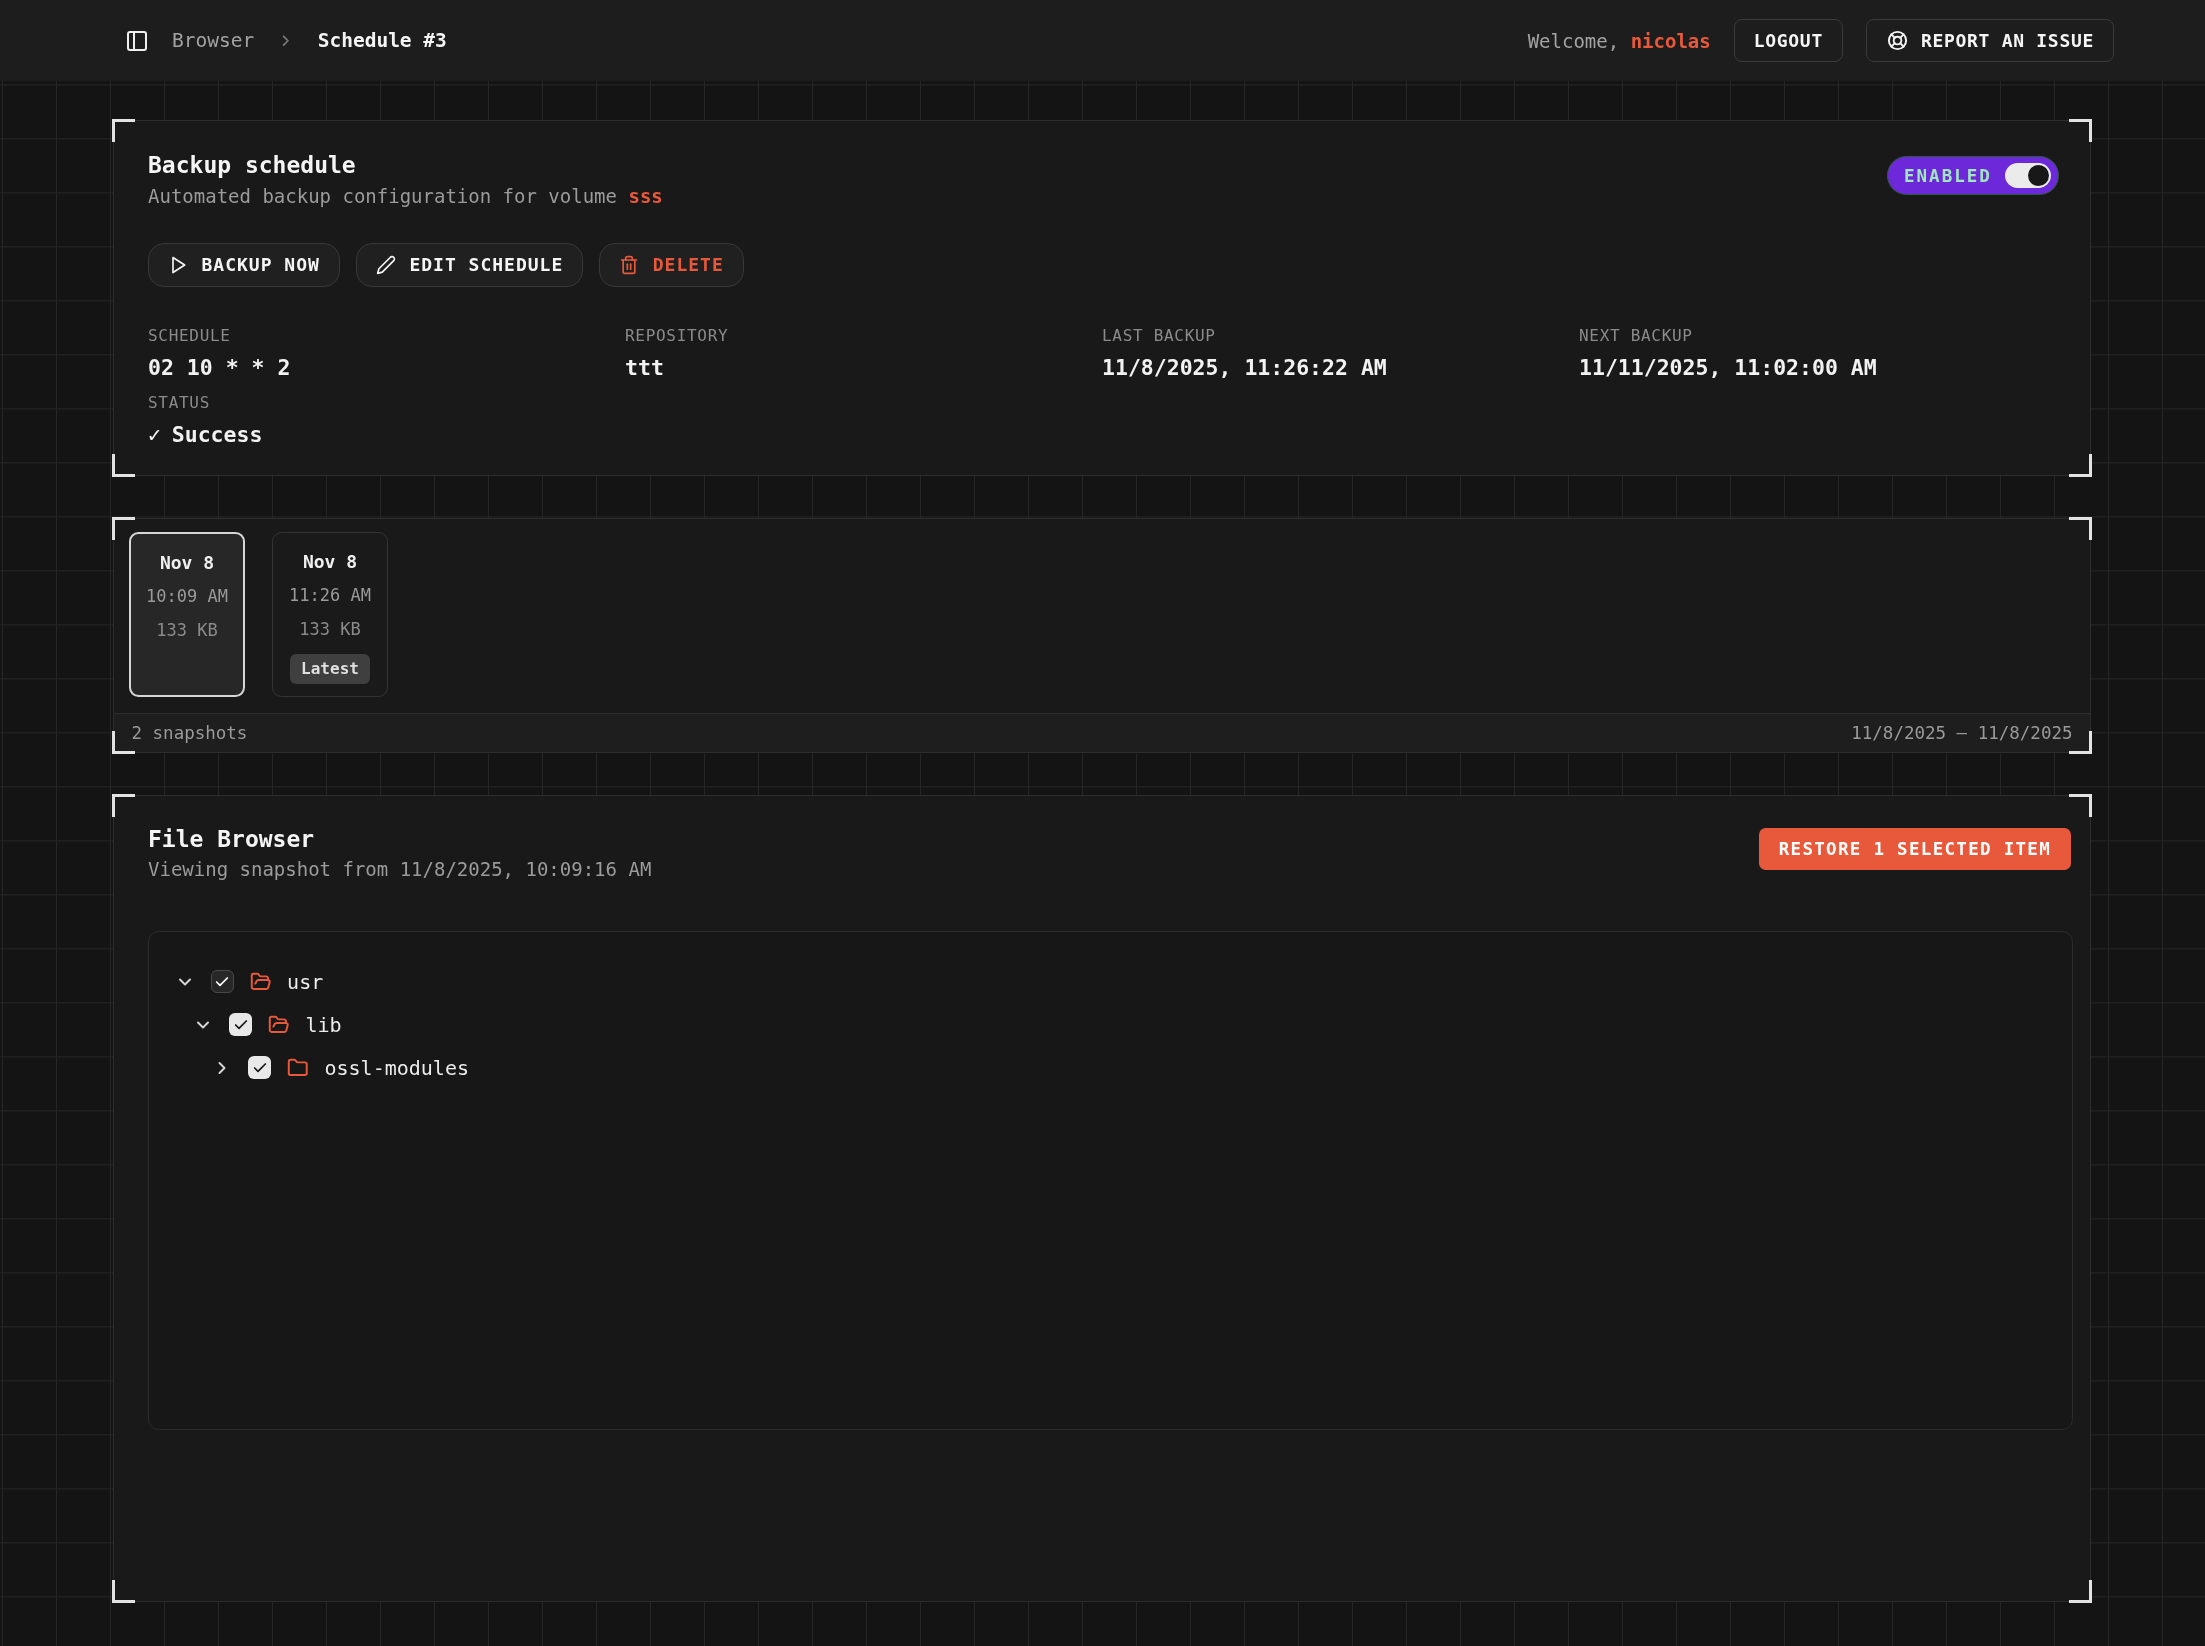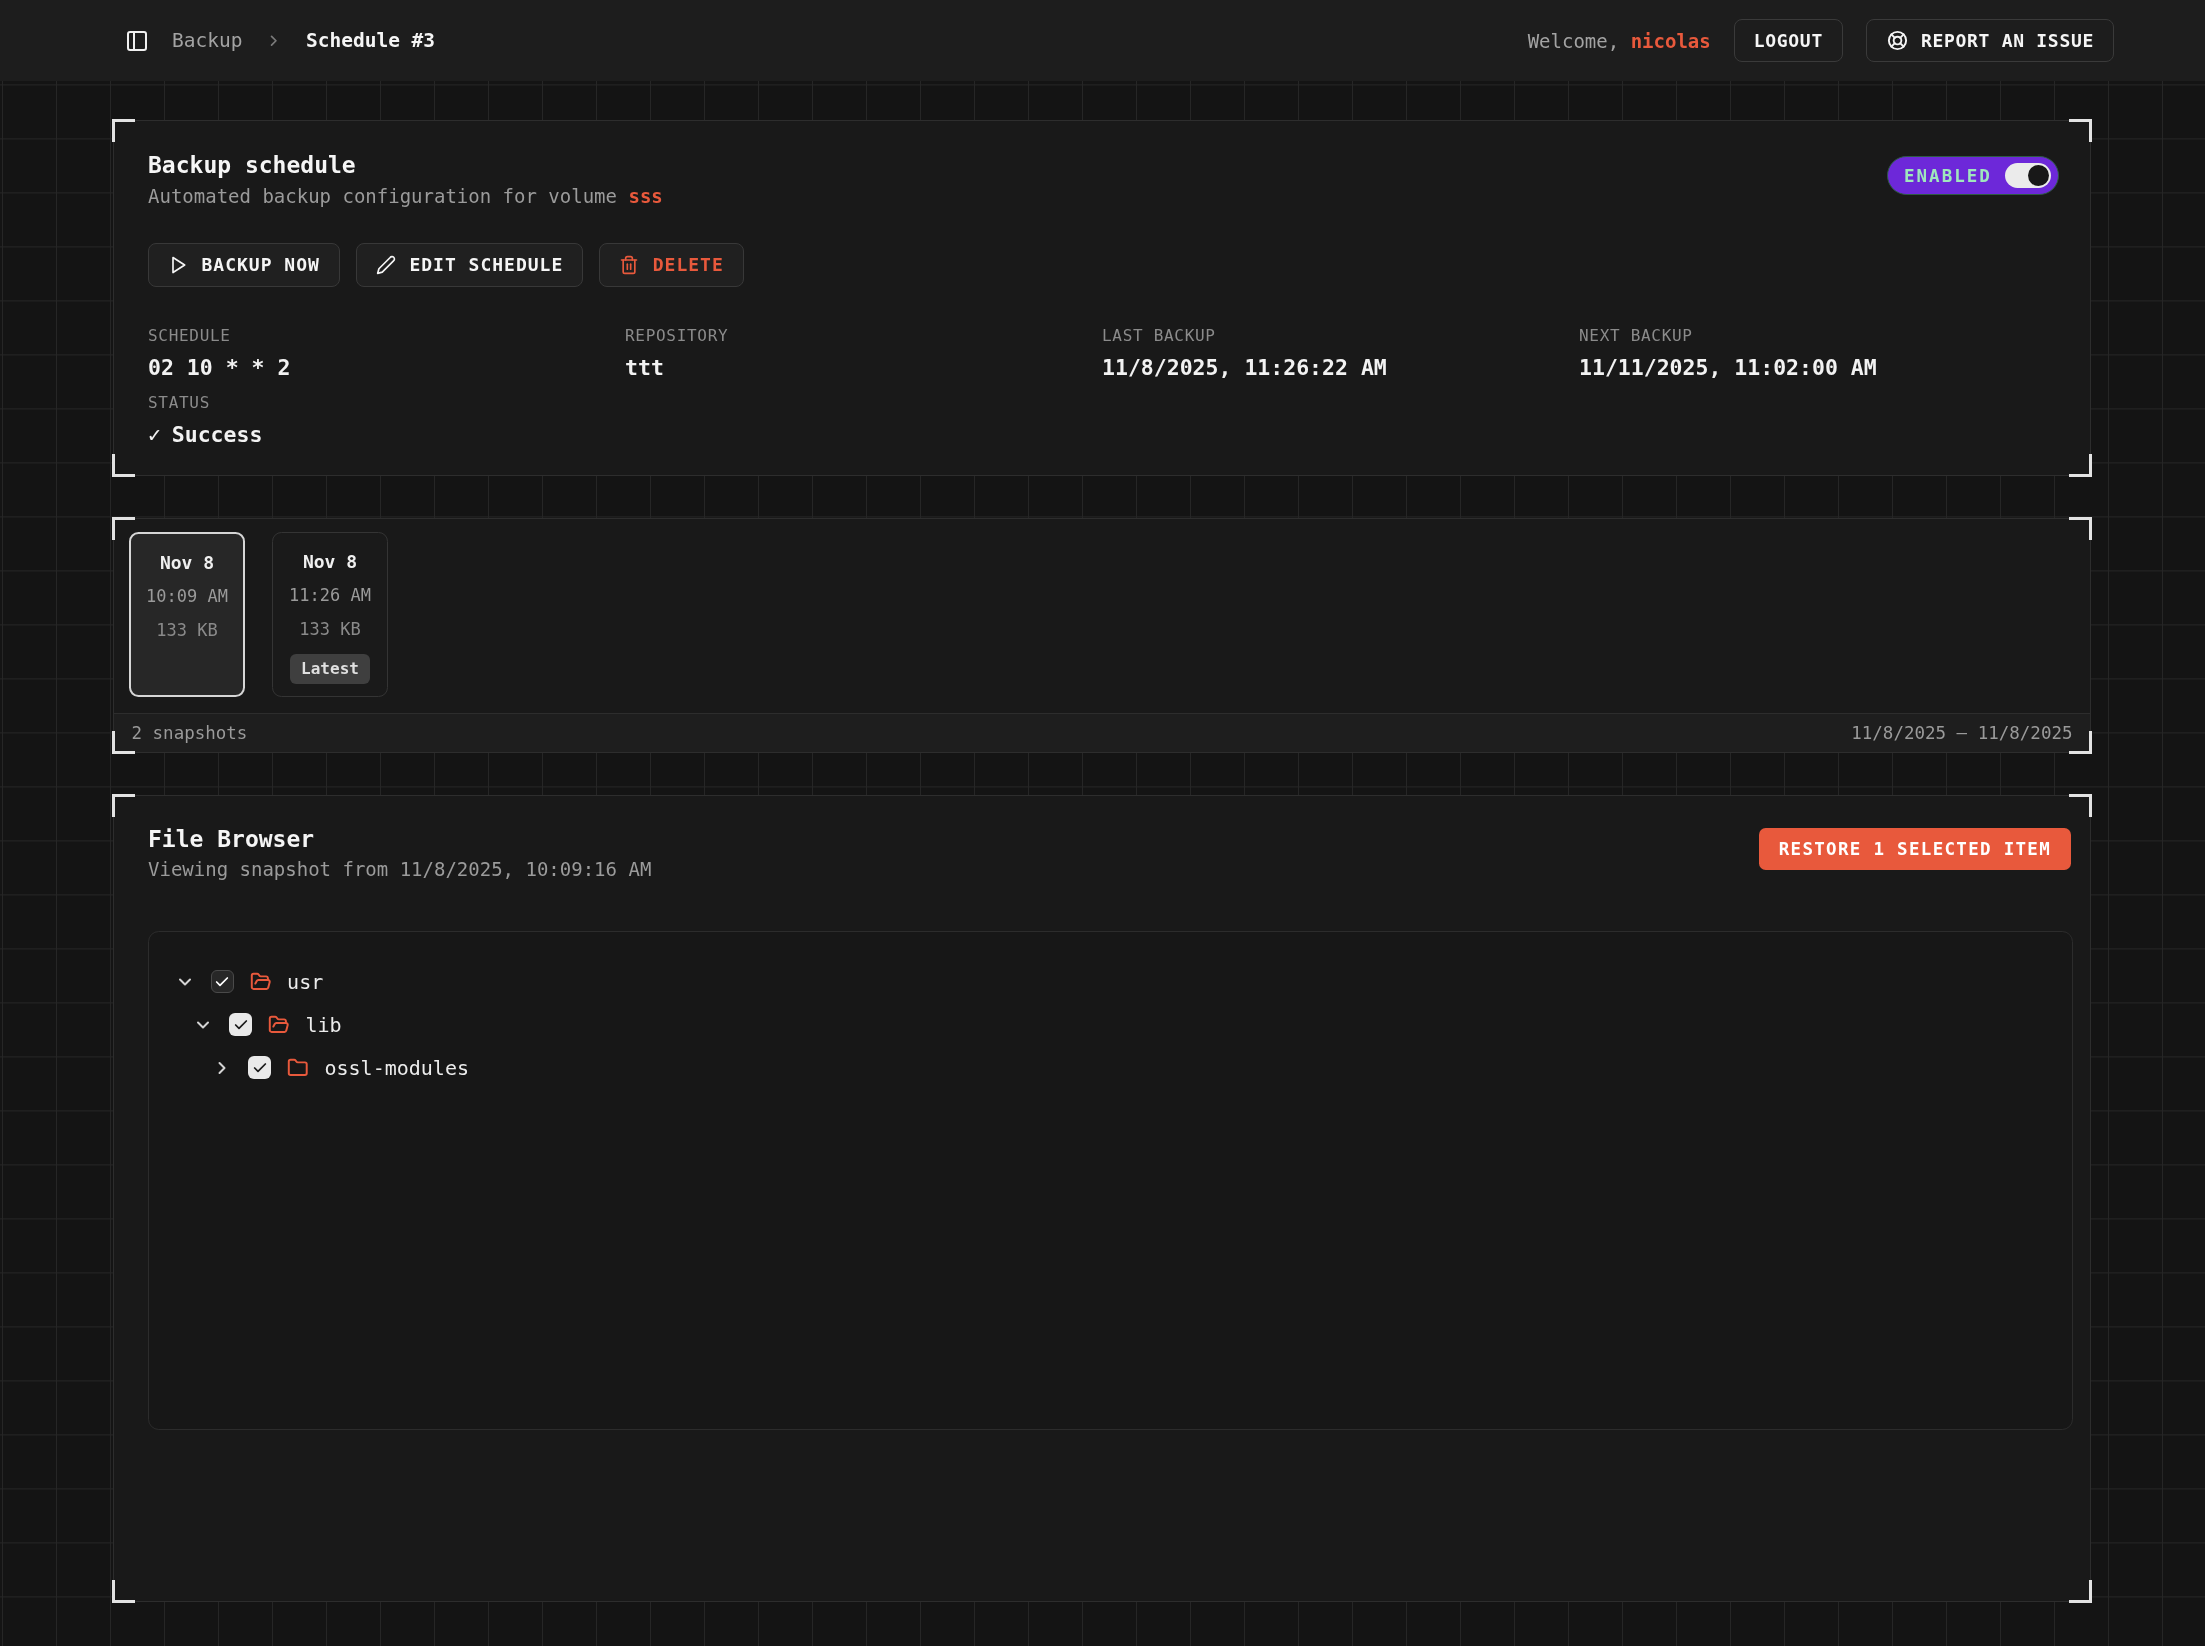--- a/index.html
+++ b/index.html
@@ -64,21 +64,21 @@
     display: flex; align-items: center; gap: 13.5px;
     height: 39px; padding: 0 6.7px 0 16px; border-radius: 19.5px;
     background: #6d28d9; border: 1.3px solid #2e5a44; cursor: pointer;
   }
   .enabled-label { color: #9fe7bd; font-size: 17.5px; font-weight: bold; letter-spacing: 2px; }
   .switch { width: 46px; height: 25.6px; border-radius: 12.8px; background: #ebebeb; position: relative; }
   .switch .knob { position: absolute; top: 2px; right: 2px; width: 21.5px; height: 21.5px; border-radius: 50%; background: #181818; }
   .btn-row { display: flex; gap: 16px; margin-top: 36px; }
   .btn {
     display: flex; align-items: center; gap: 13.5px;
-    background: #202020; border: 1.3px solid #383838; border-radius: 8px;
+    background: #202020; border: 1.3px solid #383838; border-radius: 16px;
     color: #f5f5f5; font-family: inherit; font-size: 18px; font-weight: bold;
     letter-spacing: 1px; height: 44px; padding: 0 19px; cursor: pointer;
   }
   .btn.danger { color: #e8593c; }
   .fields { display: grid; grid-template-columns: 1fr 1fr 1fr 1fr; margin-top: 39px; }
   .f-label { font-size: 16px; letter-spacing: 0.7px; color: #8b8b8b; }
   .f-value { margin-top: 10.8px; font-size: 21.5px; font-weight: bold; color: #f2f2f2; }
   .status-block { margin-top: 13px; }
   .status-value { display: flex; align-items: center; gap: 10.8px; margin-top: 9.4px; font-size: 21.5px; font-weight: bold; }
 
@@ -140,21 +140,21 @@
 <div class="grid-bg"></div>
 
 <div class="header">
   <div class="crumbs">
     <span class="panel-icon">
       <svg width="24" height="24" viewBox="0 0 24 24" fill="none" stroke="currentColor" stroke-width="2" stroke-linecap="round" stroke-linejoin="round">
           <rect x="3" y="3" width="18" height="18" rx="2"></rect>
           <line x1="9" y1="3" x2="9" y2="21"></line>
         </svg>
     </span>
-    <span class="crumb-section">Backup</span>
+    <span class="crumb-section">Browser</span>
     <span class="crumb-sep">
       <svg width="17.5" height="17.5" viewBox="0 0 24 24" fill="none" stroke="currentColor" stroke-width="2.4" stroke-linecap="round" stroke-linejoin="round">
           <polyline points="9 6 15 12 9 18"></polyline>
         </svg>
     </span>
     <span class="crumb-page">Schedule #3</span>
   </div>
   <div class="header-right">
     <span class="welcome"><span>Welcome, </span><span class="user">nicolas</span></span>
     <button class="hbtn">

